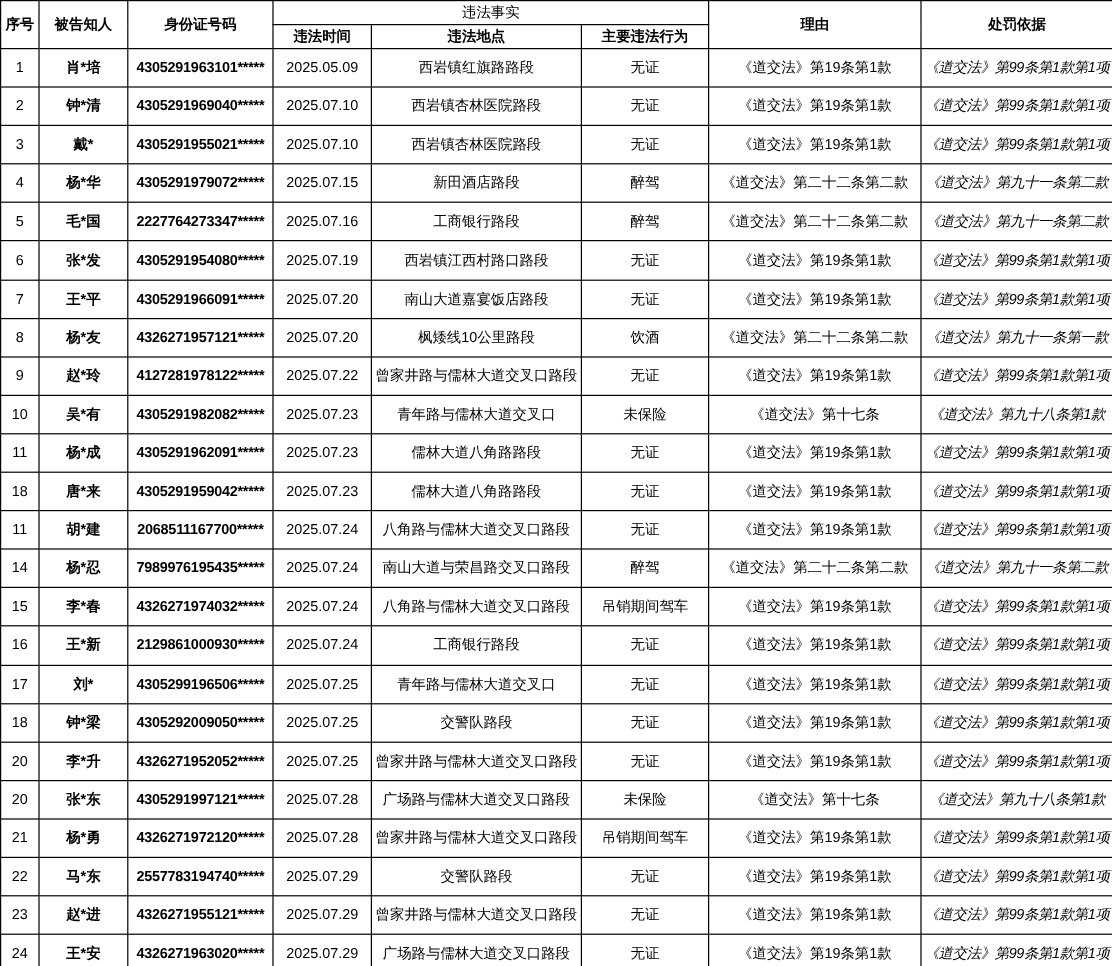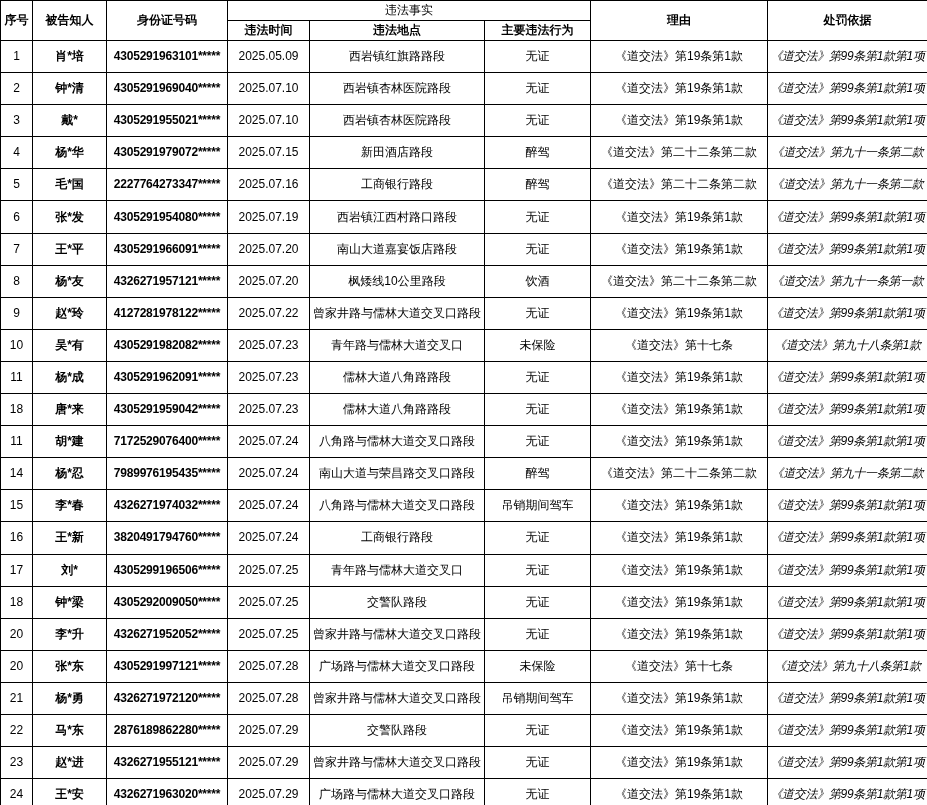--- a/index.html
+++ b/index.html
@@ -208,21 +208,21 @@
         <td class="id">4305291959042*****</td>
         <td class="time">2025.07.23</td>
         <td class="place">儒林大道八角路路段</td>
         <td class="behavior">无证</td>
         <td class="reason">《道交法》第19条第1款</td>
         <td class="basis">《道交法》第99条第1款第1项</td>
       </tr>
       <tr>
         <td class="seq">11</td>
         <td class="name">胡*建</td>
-        <td class="id">7172529076400*****</td>
+        <td class="id">2068511167700*****</td>
         <td class="time">2025.07.24</td>
         <td class="place">八角路与儒林大道交叉口路段</td>
         <td class="behavior">无证</td>
         <td class="reason">《道交法》第19条第1款</td>
         <td class="basis">《道交法》第99条第1款第1项</td>
       </tr>
       <tr>
         <td class="seq">14</td>
         <td class="name">杨*忍</td>
         <td class="id">7989976195435*****</td>
@@ -238,21 +238,21 @@
         <td class="id">4326271974032*****</td>
         <td class="time">2025.07.24</td>
         <td class="place">八角路与儒林大道交叉口路段</td>
         <td class="behavior">吊销期间驾车</td>
         <td class="reason">《道交法》第19条第1款</td>
         <td class="basis">《道交法》第99条第1款第1项</td>
       </tr>
       <tr>
         <td class="seq">16</td>
         <td class="name">王*新</td>
-        <td class="id">3820491794760*****</td>
+        <td class="id">2129861000930*****</td>
         <td class="time">2025.07.24</td>
         <td class="place">工商银行路段</td>
         <td class="behavior">无证</td>
         <td class="reason">《道交法》第19条第1款</td>
         <td class="basis">《道交法》第99条第1款第1项</td>
       </tr>
       <tr>
         <td class="seq">17</td>
         <td class="name">刘*</td>
         <td class="id">4305299196506*****</td>
@@ -298,21 +298,21 @@
         <td class="id">4326271972120*****</td>
         <td class="time">2025.07.28</td>
         <td class="place">曾家井路与儒林大道交叉口路段</td>
         <td class="behavior">吊销期间驾车</td>
         <td class="reason">《道交法》第19条第1款</td>
         <td class="basis">《道交法》第99条第1款第1项</td>
       </tr>
       <tr>
         <td class="seq">22</td>
         <td class="name">马*东</td>
-        <td class="id">2876189862280*****</td>
+        <td class="id">2557783194740*****</td>
         <td class="time">2025.07.29</td>
         <td class="place">交警队路段</td>
         <td class="behavior">无证</td>
         <td class="reason">《道交法》第19条第1款</td>
         <td class="basis">《道交法》第99条第1款第1项</td>
       </tr>
       <tr>
         <td class="seq">23</td>
         <td class="name">赵*进</td>
         <td class="id">4326271955121*****</td>

